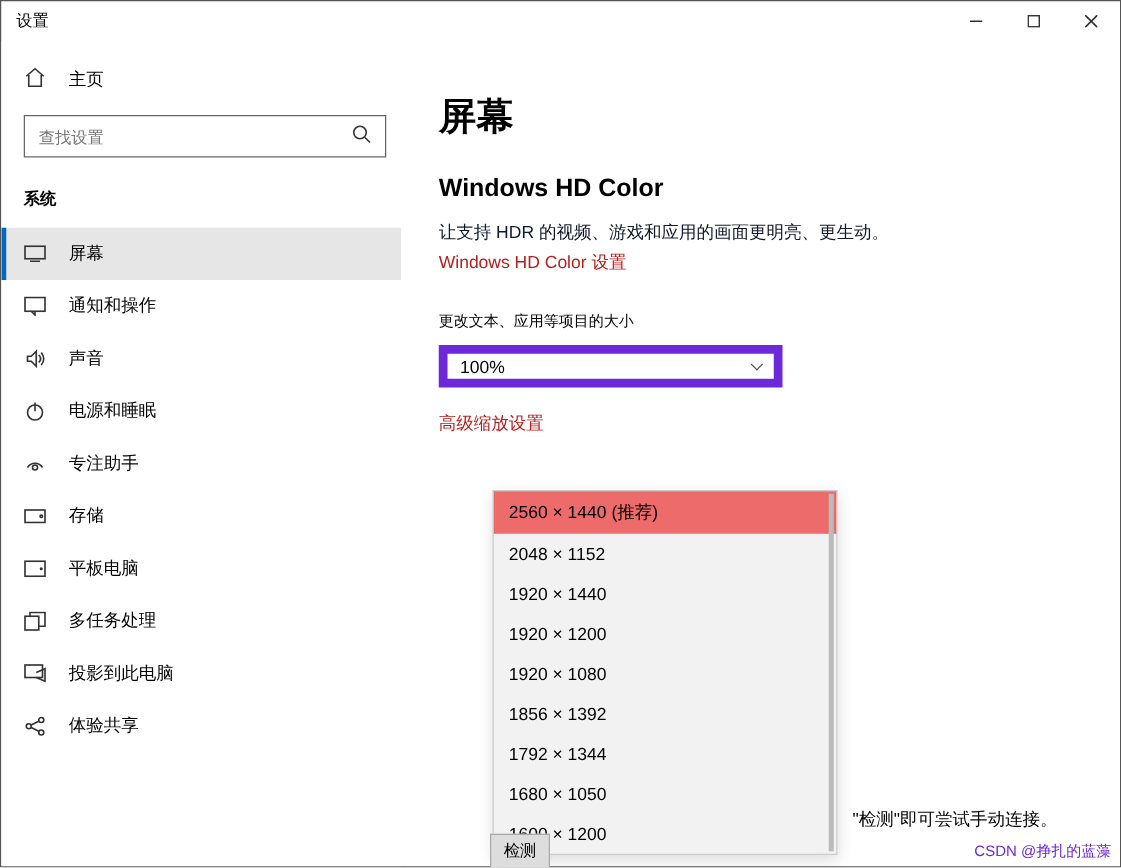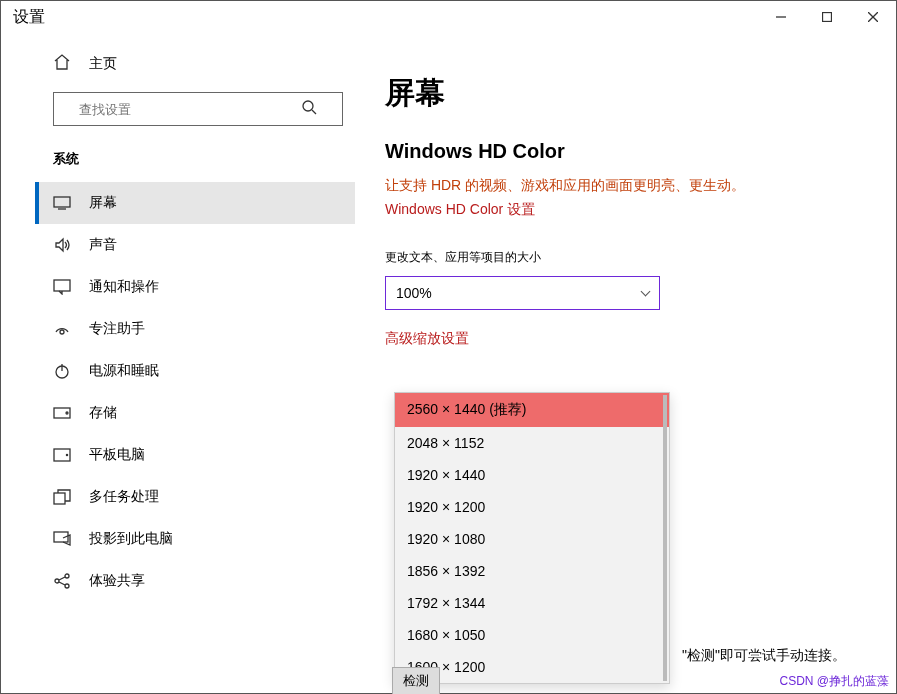--- a/index.html
+++ b/index.html
@@ -1,40 +1,40 @@
 <!DOCTYPE html>
 <html><head>
 <meta charset="utf-8">
 <style>
 * { margin: 0; padding: 0; box-sizing: border-box; font-family: "Microsoft YaHei", "Segoe UI", sans-serif; }
 body { width: 897px; height: 694px; overflow: hidden; background: #fff; position: relative; }
 .window { width: 100%; height: 100%; display: flex; flex-direction: column; border: 1px solid #555; }
 .titlebar { height: 32px; display: flex; align-items: center; padding-left: 12px; }
-.titlebar .title { font-size: 16px; flex: 1; }
+.titlebar .title { font-size: 13px; flex: 1; }
 .titlebar .controls { display: flex; }
 .titlebar .controls .btn { width: 46px; height: 32px; display: flex; align-items: center; justify-content: center; font-size: 11px; }
-.body { flex: 1; display: flex; overflow: hidden; margin-left: 34px; }
+.body { flex: 1; display: flex; overflow: hidden; }
 .sidebar { width: 320px; background: #fff; border-right: 0; display: flex; flex-direction: column; padding-top: 10px; }
 .home-row { display: flex; align-items: center; padding: 10px 18px; gap: 18px; font-size: 14px; }
 .search-wrap { padding: 8px 18px 14px 18px; }
-.search { width: 290px; height: 34px; border: 1px solid #666; display: flex; align-items: center; padding: 0 25px; background: #fff; }
+.search { width: 290px; height: 34px; border: 1px solid #666; display: flex; align-items: center; padding: 0 11px; background: #fff; }
 .search input { border: none; outline: none; flex: 1; font-size: 13px; background: transparent; }
 .section-label { font-size: 13px; font-weight: 600; padding: 10px 18px 14px 18px; }
 .nav { flex: 1; overflow: hidden; }
 .nav-item { display: flex; align-items: center; gap: 18px; padding: 12px 18px 12px 18px; font-size: 14px; position: relative; cursor: default; }
 .nav-item.sel { background: #e6e6e6; }
 .nav-item.sel::before { content: ""; position: absolute; left: 0; top: 0; bottom: 0; width: 4px; background: #0067c0; }
 .nav-item .ico { width: 18px; height: 18px; display: flex; align-items: center; justify-content: center; }
 .content { flex: 1; padding: 40px 30px 0 30px; overflow: hidden; position: relative; }
 .h1 { font-size: 30px; font-weight: 600; margin-bottom: 26px; }
 .h2 { font-size: 20px; font-weight: 600; margin-bottom: 14px; }
-.desc { font-size: 14px; color: #c2410c; margin-bottom: 6px; }
+.desc { font-size: 14px; color: #0f172a; margin-bottom: 6px; }
 .link { font-size: 14px; color: #b91c1c; margin-bottom: 30px; display: block; }
 .label { font-size: 12px; margin-bottom: 10px; }
-.combo { width: 275px; height: 34px; border: 1px solid #6d28d9; display: flex; align-items: center; padding: 0 10px; font-size: 14px; justify-content: space-between; margin-bottom: 20px; }
+.combo { width: 275px; height: 34px; border: 7px solid #6d28d9; display: flex; align-items: center; padding: 0 10px; font-size: 14px; justify-content: space-between; margin-bottom: 20px; }
 .chev { border: solid #555; border-width: 0 1px 1px 0; display: inline-block; padding: 3px; transform: rotate(45deg); margin-bottom: 3px; }
 .dropdown { position: absolute; left: 394px; top: 392px; width: 276px; background: #f2f2f2; border: 1px solid #ccc; box-shadow: 0 4px 12px rgba(0,0,0,0.15); }
 .dropdown .opt { padding: 8px 12px; font-size: 14px; cursor: default; }
 .dropdown .opt.sel { background: #ee6b6b; }
 .dropdown .scrollbar { position: absolute; right: 2px; top: 2px; bottom: 2px; width: 4px; background: #bbb; }
 .watermark { position: absolute; right: 8px; bottom: 4px; font-size: 12px; color: #6d28d9; }
 .footer-hint { position: absolute; right: 50px; bottom: 28px; font-size: 14px; }
 .detect { position: absolute; left: 392px; bottom: 0; font-size: 13px; padding: 4px 10px; background: #ddd; border-top: 1px solid #aaa; border-left: 1px solid #aaa; border-right: 1px solid #aaa; }
 svg { stroke: #333; fill: none; stroke-width: 1.3; }
 </style>
@@ -86,54 +86,54 @@
           <span class="ico">
               <svg width="18" height="14" viewBox="0 0 18 14">
                 <rect x="1" y="1" width="16" height="10"></rect>
                 <line x1="5" y1="13" x2="13" y2="13"></line>
               </svg>
             </span>
           <span>屏幕</span>
         </div>
         <div class="nav-item">
           <span class="ico">
+              <svg width="18" height="16" viewBox="0 0 18 16">
+                <rect x="1" y="1" width="16" height="11"></rect>
+                <path d="M6 12 L9 15 L9 12"></path>
+              </svg>
+            </span>
+          <span>通知和操作</span>
+        </div>
+        <div class="nav-item">
+          <span class="ico">
               <svg width="18" height="18" viewBox="0 0 18 18">
                 <path d="M3 7 H6 L10 3 V15 L6 11 H3 Z"></path>
                 <path d="M12 6 Q15 9 12 12"></path>
                 <path d="M14 4 Q18 9 14 14"></path>
               </svg>
             </span>
           <span>声音</span>
         </div>
         <div class="nav-item">
           <span class="ico">
-              <svg width="18" height="16" viewBox="0 0 18 16">
-                <rect x="1" y="1" width="16" height="11"></rect>
-                <path d="M6 12 L9 15 L9 12"></path>
-              </svg>
-            </span>
-          <span>通知和操作</span>
+              <svg width="18" height="18" viewBox="0 0 18 18">
+                <circle cx="9" cy="10" r="6"></circle>
+                <line x1="9" y1="2" x2="9" y2="9"></line>
+              </svg>
+            </span>
+          <span>电源和睡眠</span>
         </div>
         <div class="nav-item">
           <span class="ico">
               <svg width="18" height="18" viewBox="0 0 18 18">
                 <path d="M3 12 A7 7 0 0 1 15 12"></path>
                 <circle cx="9" cy="12" r="2"></circle>
               </svg>
             </span>
           <span>专注助手</span>
-        </div>
-        <div class="nav-item">
-          <span class="ico">
-              <svg width="18" height="18" viewBox="0 0 18 18">
-                <circle cx="9" cy="10" r="6"></circle>
-                <line x1="9" y1="2" x2="9" y2="9"></line>
-              </svg>
-            </span>
-          <span>电源和睡眠</span>
         </div>
         <div class="nav-item">
           <span class="ico">
               <svg width="18" height="12" viewBox="0 0 18 12">
                 <rect x="1" y="1" width="16" height="10"></rect>
                 <circle cx="14" cy="6" r="1"></circle>
               </svg>
             </span>
           <span>存储</span>
         </div>

